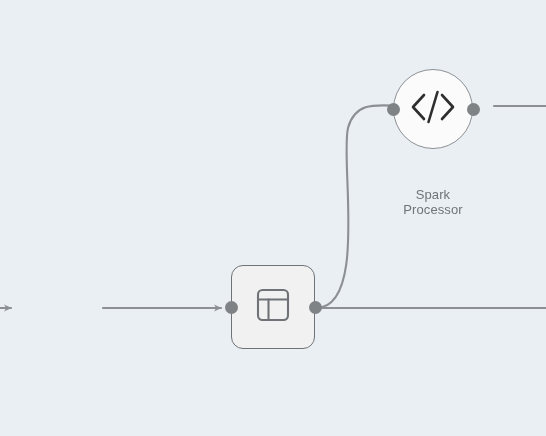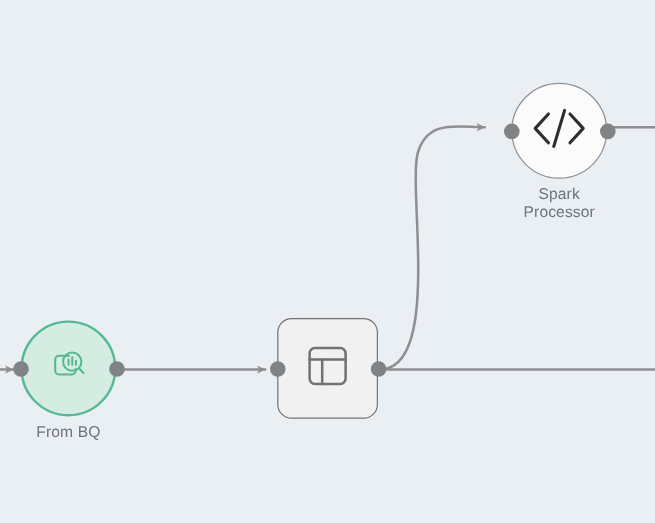--- a/index.html
+++ b/index.html
@@ -110,61 +110,38 @@
       <path d="M 103,308 L 221,308" marker-end="url(#arrowhead)"></path>
 
       <path d="M 316,308 C 368,308 340,160 348,128 C 356,99 381,106 404,106" marker-end="url(#arrowhead)"></path>
 
       <path d="M 316,308 L 552,308"></path>
 
       <path d="M 494,106 L 552,106"></path>
     </g>
   </svg>
 
-  <div class="node" style="left:17px; top:267px;">
-    <div class="shape-wrap">
-      <div class="circle-shape circle-green">
-        <span>
-          <svg width="40" height="40" viewBox="0 0 40 40" fill="none" stroke="#55b894" stroke-width="1.7" stroke-linecap="round" stroke-linejoin="round">
-
-            <path d="M20.5,11.5 H12 a3,3 0 0 0 -3,3 V24 a3,3 0 0 0 3,3 h11 a3,3 0 0 0 3,-3 v-1.5"></path>
-
-            <circle cx="23.2" cy="16.4" r="7.6"></circle>
-
-            <line x1="20.1" y1="18.9" x2="20.1" y2="14.6"></line>
-            <line x1="23.2" y1="18.9" x2="23.2" y2="12.7"></line>
-            <line x1="26.3" y1="18.9" x2="26.3" y2="15.6"></line>
-
-            <line x1="28.7" y1="21.9" x2="32.6" y2="25.8"></line>
-          </svg>
-        </span>
-        <span class="port in"></span>
-        <span class="port out"></span>
-      </div>
-    </div>
-    <div class="node-label">From BQ</div>
-  </div>
 
   <div class="node" style="left:231px; top:265px;">
     <div class="shape-wrap">
       <div class="box-shape">
         <span>
           <svg width="44" height="44" viewBox="0 0 44 44" fill="none" stroke="#6f7276" stroke-width="2.1" stroke-linecap="round" stroke-linejoin="round">
             <rect x="7" y="7" width="30" height="30" rx="4.5"></rect>
             <line x1="7" y1="16.5" x2="37" y2="16.5"></line>
             <line x1="17.5" y1="16.5" x2="17.5" y2="37"></line>
           </svg>
         </span>
         <span class="port in"></span>
         <span class="port out"></span>
       </div>
     </div>
   </div>
 
-  <div class="node" style="left:426px; top:69px;">
+  <div class="node" style="left:393px; top:69px;gap:33px;">
     <div class="shape-wrap">
       <div class="circle-shape circle-white">
         <span>
           <svg width="52" height="44" viewBox="0 0 52 44" fill="none" stroke="#2e2e2e" stroke-width="2.6" stroke-linecap="round" stroke-linejoin="round">
             <polyline points="17,10 6,22 17,34"></polyline>
             <line x1="30.5" y1="7" x2="21.5" y2="37"></line>
             <polyline points="35,10 46,22 35,34"></polyline>
           </svg>
         </span>
         <span class="port in"></span>

